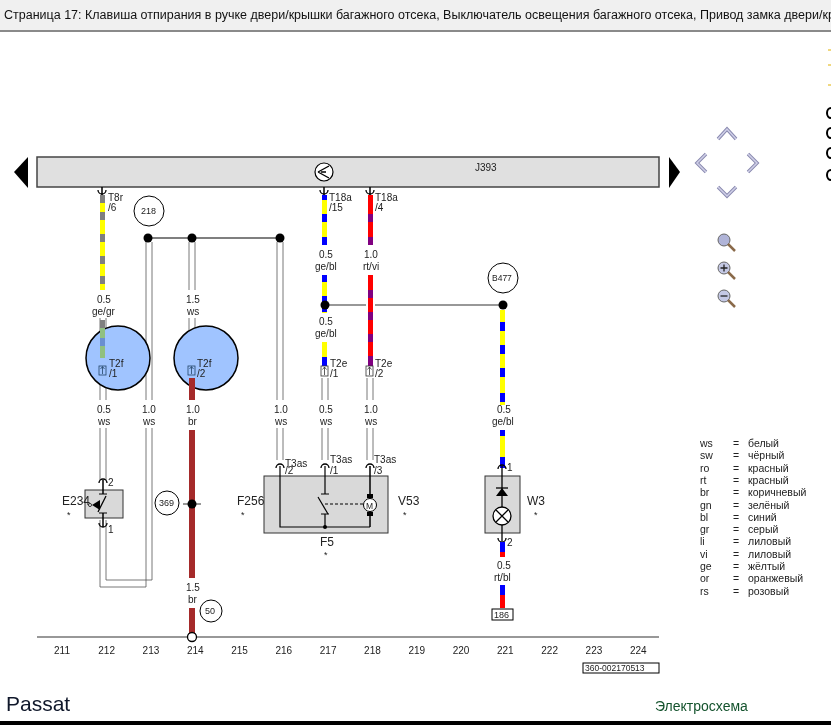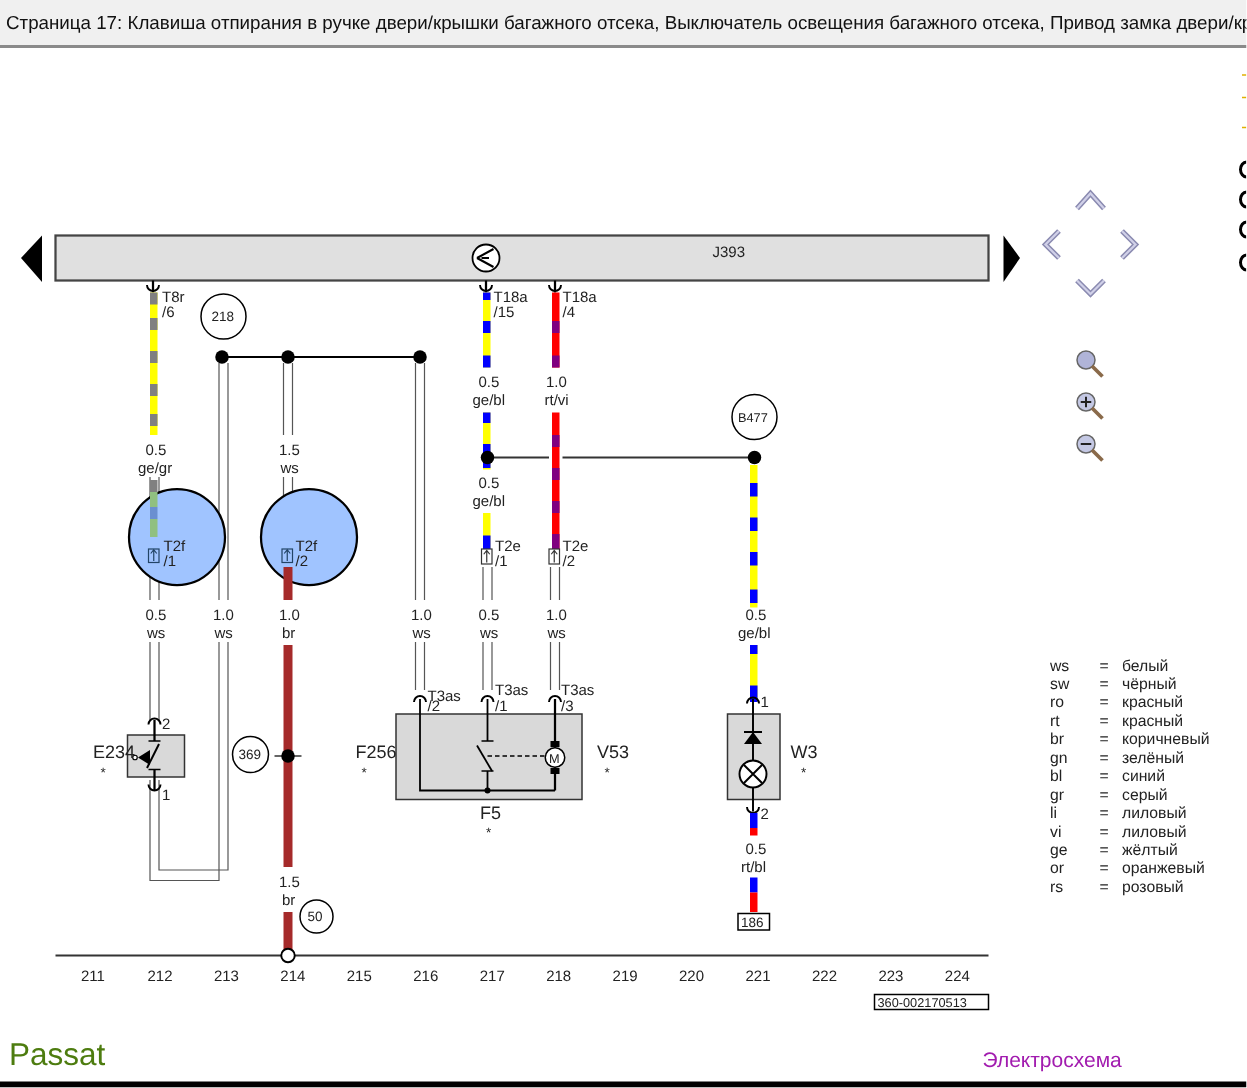--- a/index.html
+++ b/index.html
@@ -1,22 +1,22 @@
 <!DOCTYPE html>
 <html><head>
 <meta charset="utf-8">
 <style>
   html, body { margin:0; padding:0; }
   body { width:831px; height:725px; position:relative; overflow:hidden; background:#ffffff; font-family:"Liberation Sans", sans-serif; }
   .titlebar { position:absolute; left:0; top:0; width:831px; height:32px; background:#f0f0f0; border-bottom:2px solid #8a8a8a; box-sizing:border-box; }
   .titlebar span { position:absolute; left:4px; top:8px; font-size:12.5px; color:#111; white-space:nowrap; }
   svg#diagram { position:absolute; left:0; top:32px; }
   .t { font-family:"Liberation Sans", sans-serif; fill:#222; }
-  .footer-model { position:absolute; left:6px; top:692px; font-size:21px; color:#4d7c0f; }
-  .footer-type { position:absolute; left:655px; top:698px; font-size:14px; color:#a21caf; }
+  .footer-model { position:absolute; left:6px; top:692px; font-size:21px; color:#0f172a; }
+  .footer-type { position:absolute; left:655px; top:698px; font-size:14px; color:#14532d; }
   .footer-line { position:absolute; left:0; top:721px; width:831px; height:4px; background:#000; }
 </style>
 </head>
 <body>
 
 <div class="titlebar">
   <span>Страница 17: Клавиша отпирания в ручке двери/крышки багажного отсека, Выключатель освещения багажного отсека, Привод замка двери/крышк</span>
 </div>
 
 <svg id="diagram" width="831" height="660" viewBox="0 32 831 660">

